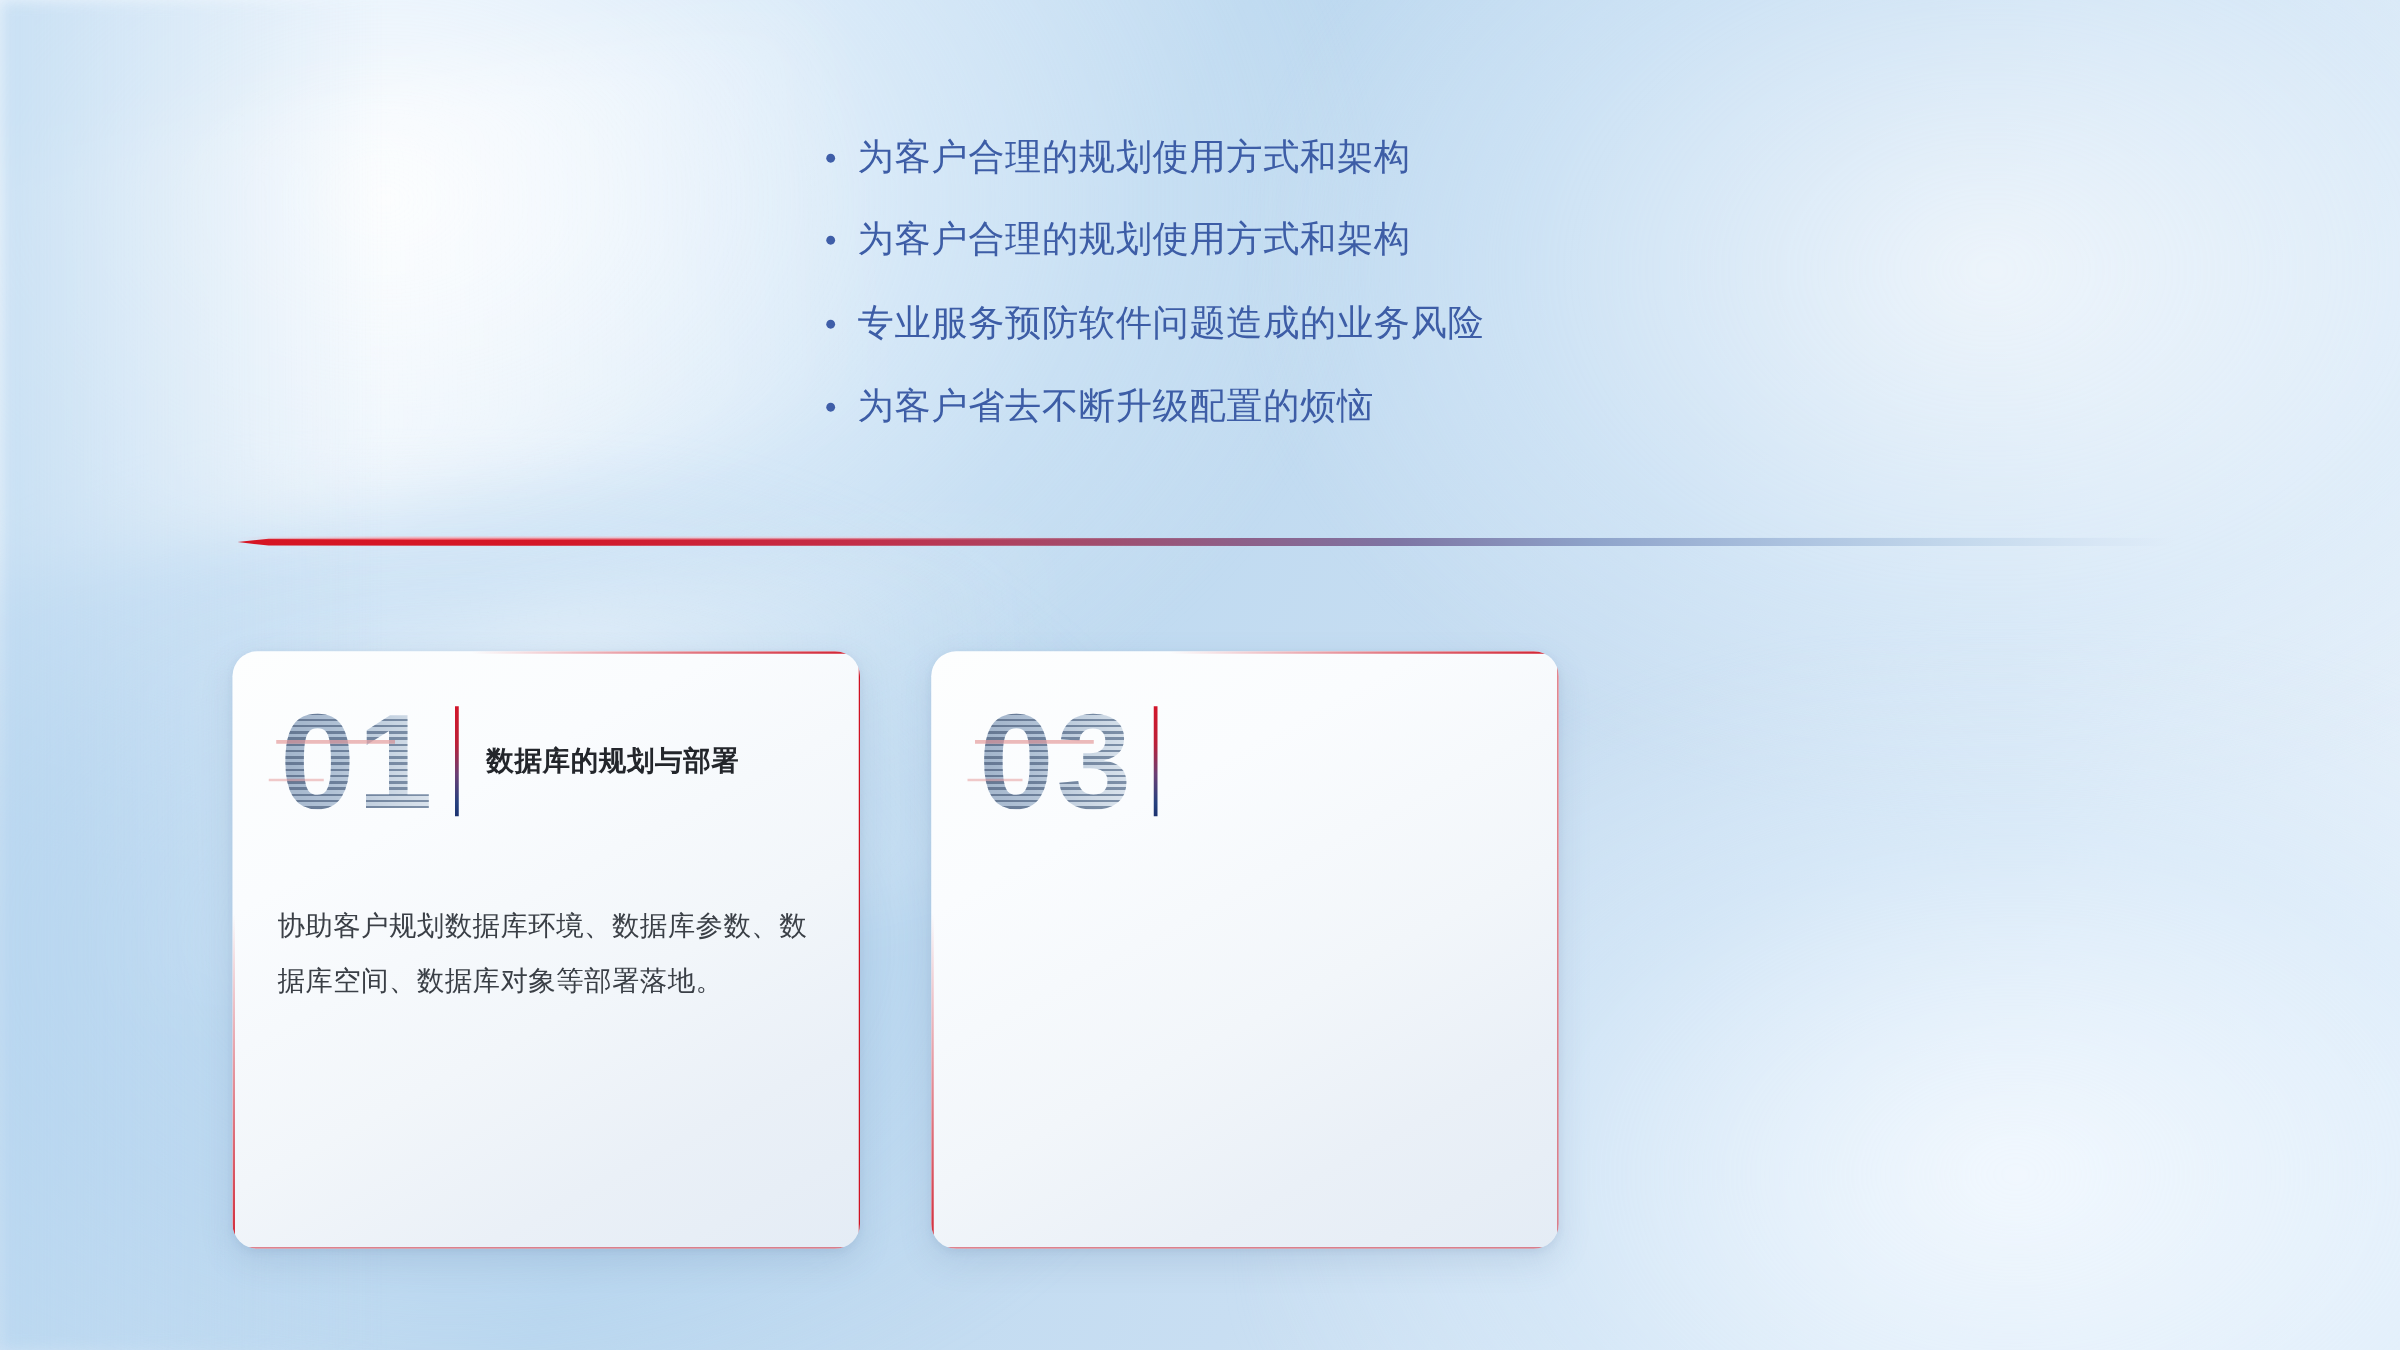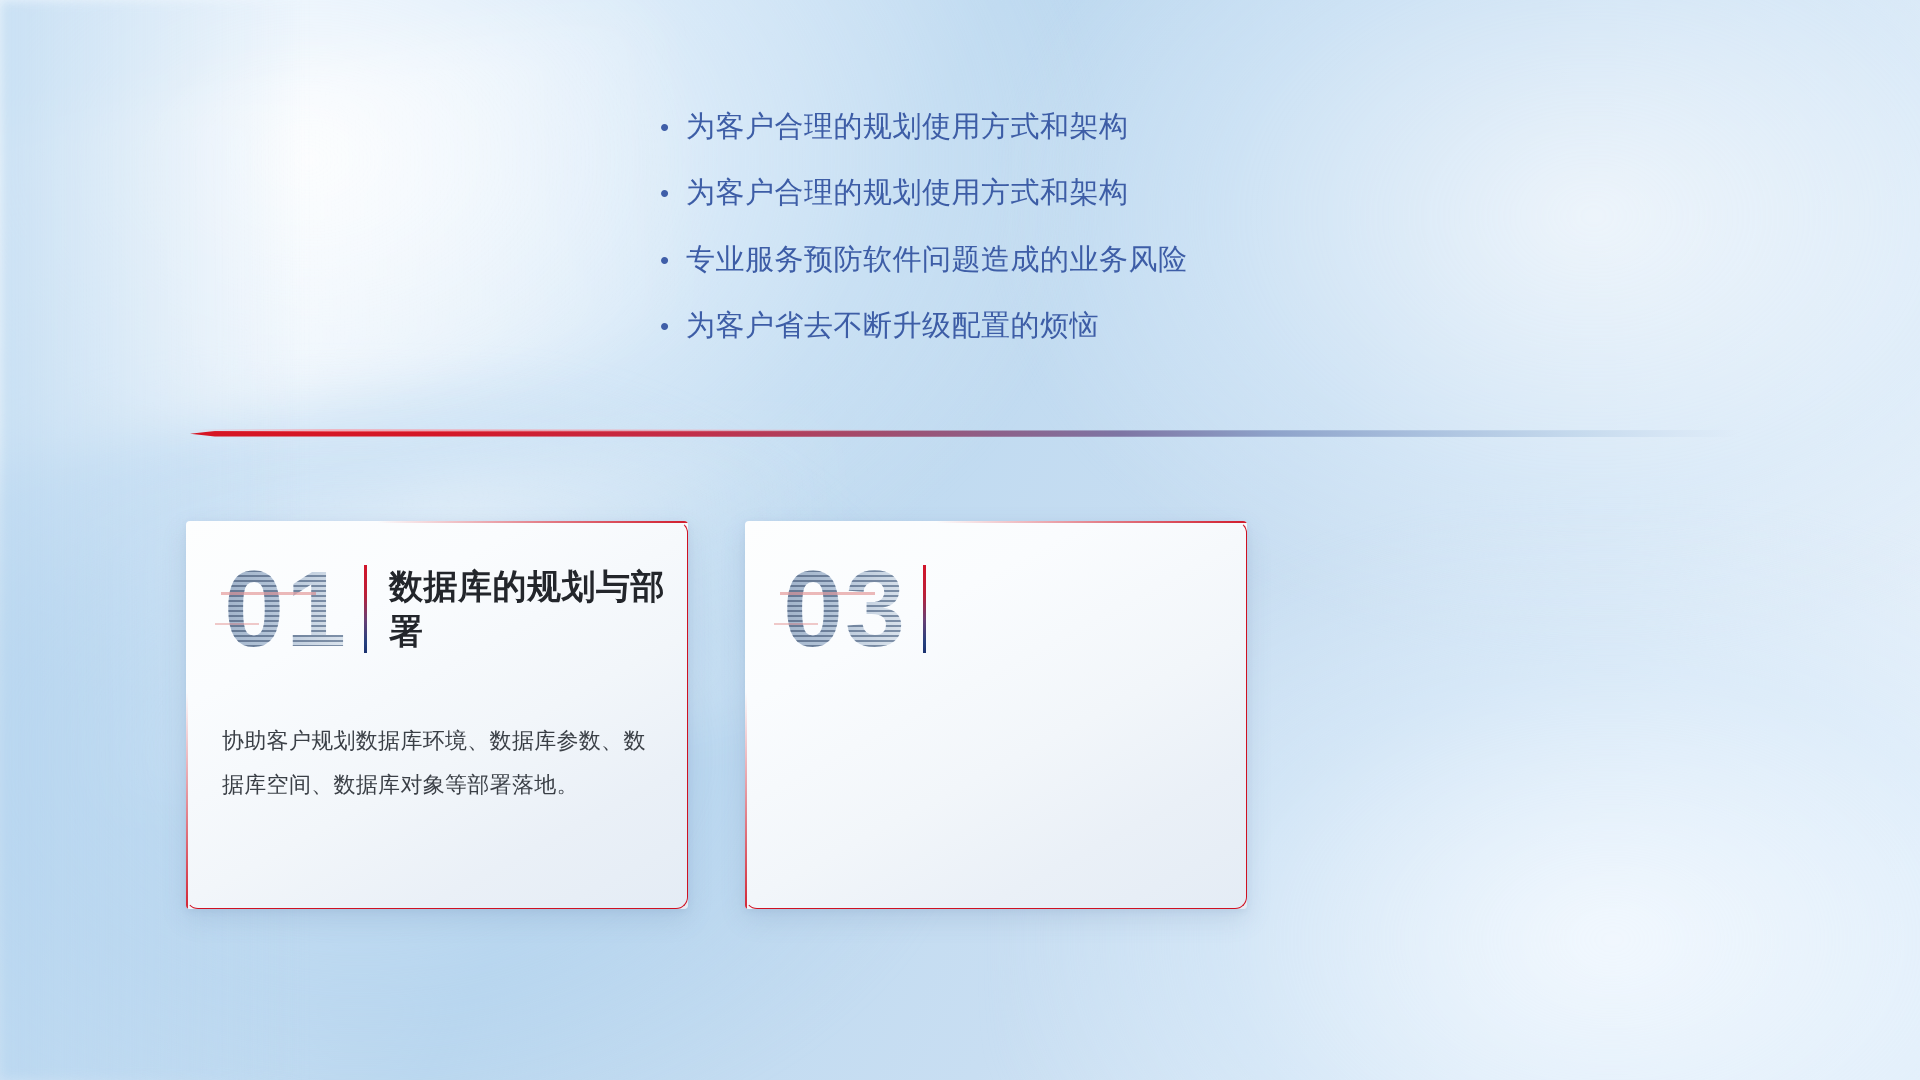--- a/index.html
+++ b/index.html
@@ -145,22 +145,22 @@
     left: 186px;
     top: 521px;
     width: 1620px;
     height: 400px;
     display: flex;
     gap: 57px;
   }
   .card {
     position: relative;
     width: 502px;
-    height: 388px;
-    border-radius: 4px;
+    height: 478px;
+    border-radius: 20px;
     background:
       linear-gradient(152deg, #fdfefe 0%, #fafcfe 28%, #f2f6fa 58%, #eaf0f7 78%, #e4ecf5 100%);
     box-shadow:
        0 10px 26px rgba(84,120,160,.16),
        0 2px 6px rgba(84,120,160,.10);
     overflow: hidden;
   }
   
   .card-frame {
     position: absolute;
@@ -237,21 +237,21 @@
   }
 
   .card-divider {
     width: 3px;
     flex: 0 0 3px;
     height: 88px;
     margin: 0 22px 0 4px;
     background: linear-gradient(180deg, #d2152a 0%, #bb2038 34%, #6a3f74 62%, #25407e 88%, #1c3270 100%);
   }
   .card-title {
-    font-size: 34px;
+    font-size: 22px;
     line-height: 1.32;
     font-weight: 700;
     color: #23262b;
     letter-spacing: .5px;
     padding-right: 18px;
   }
 
   .card-body {
     padding: 22px 22px 0 36px;
     font-size: 22px;

